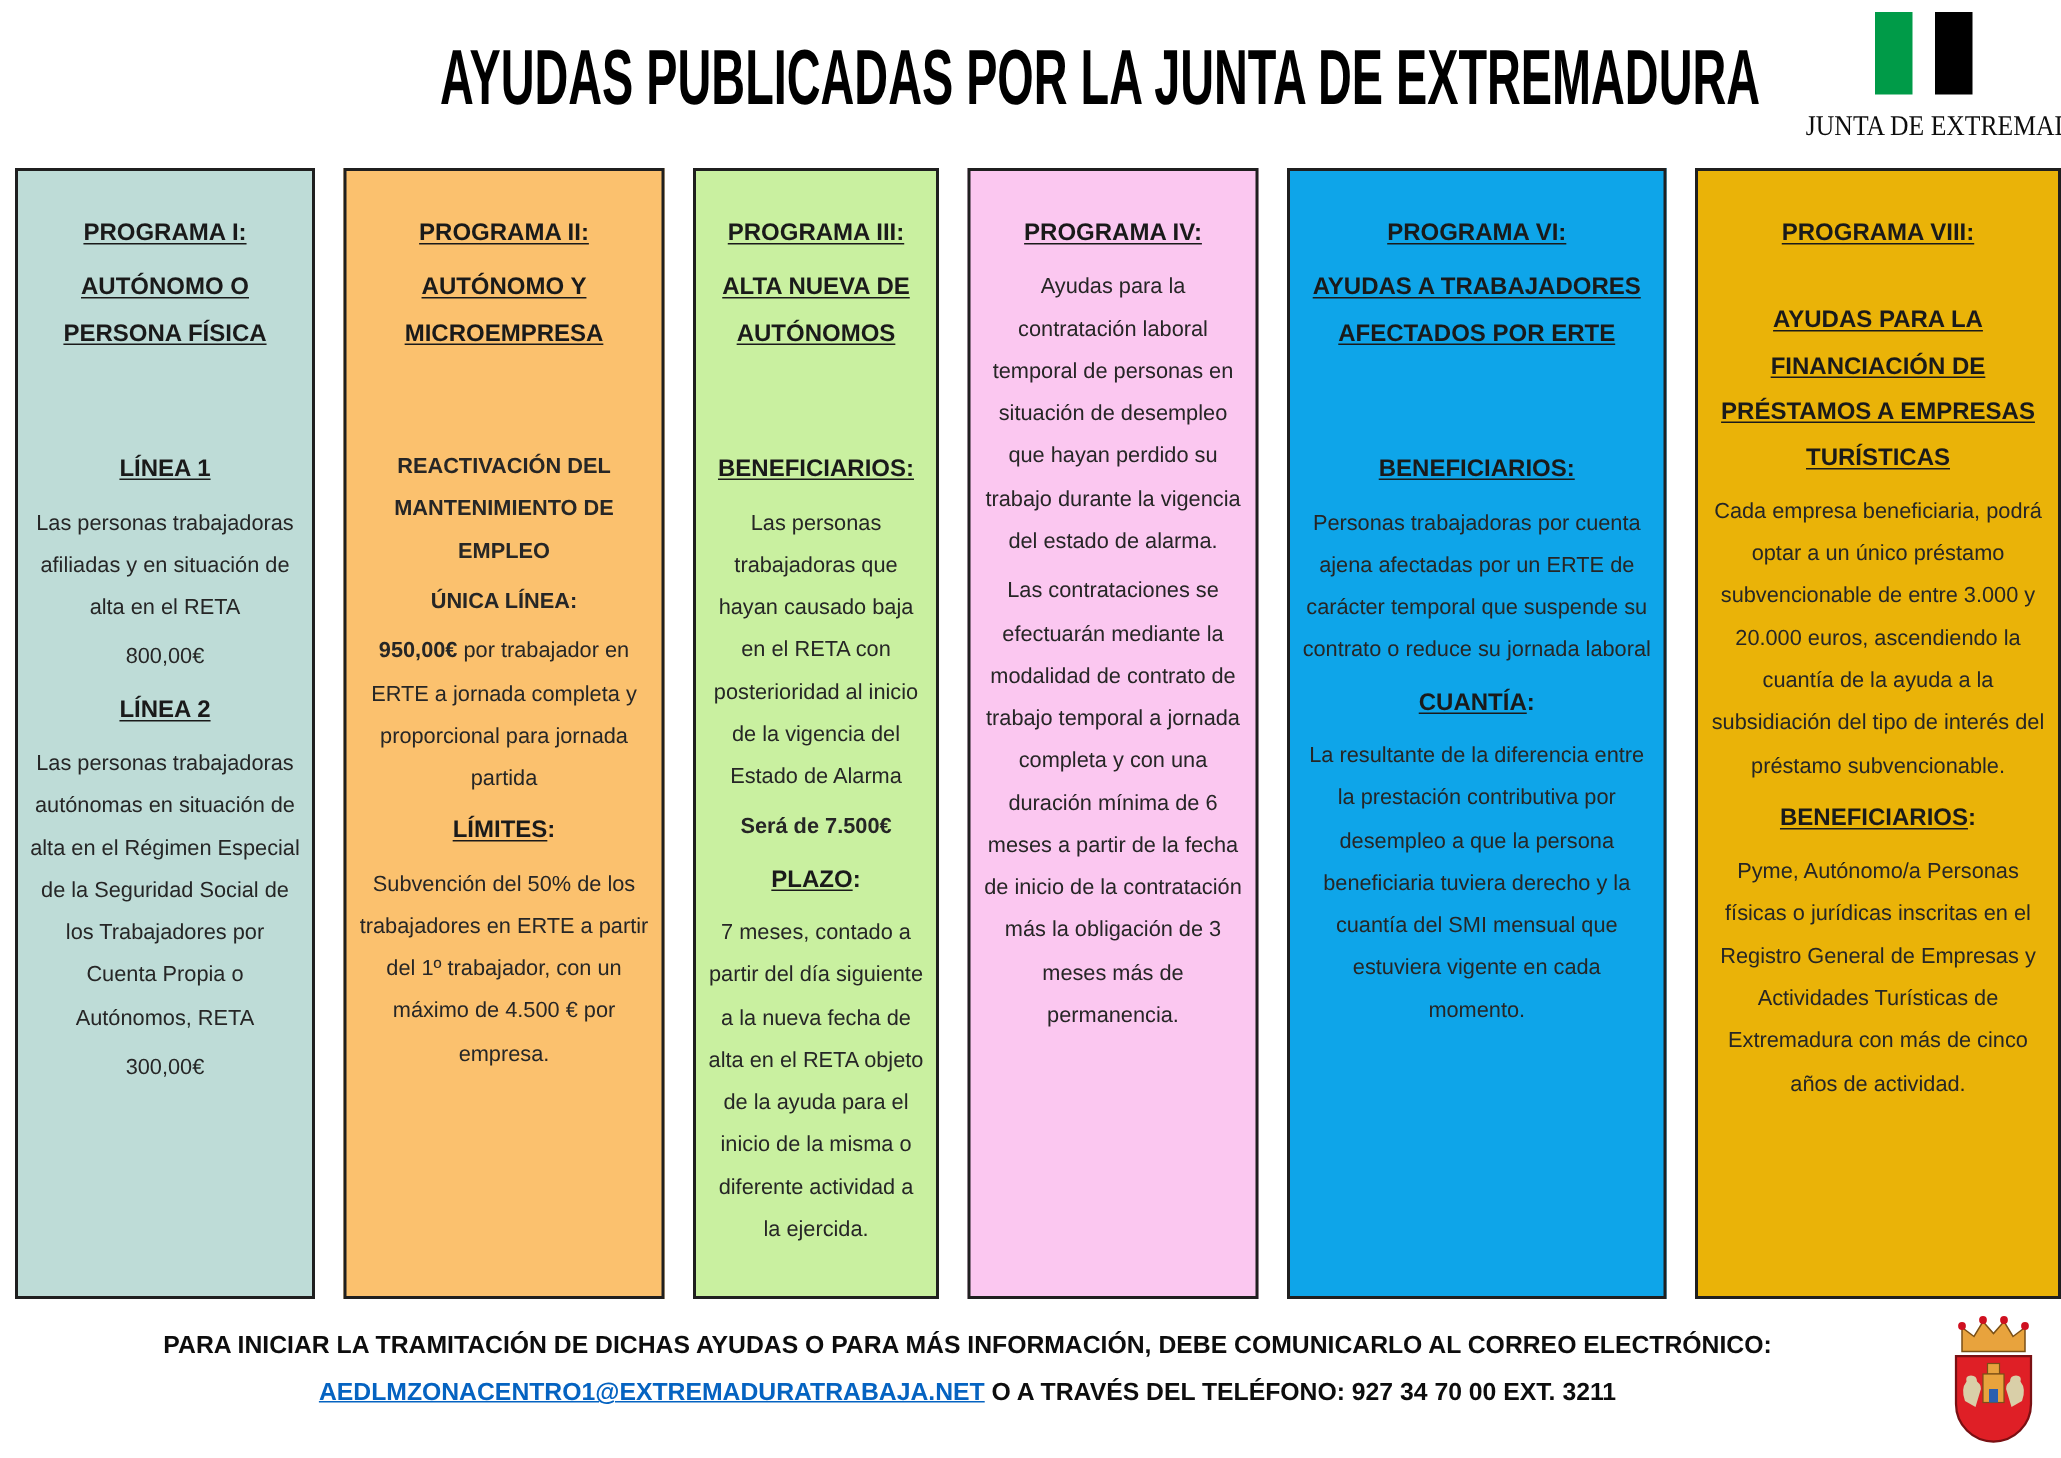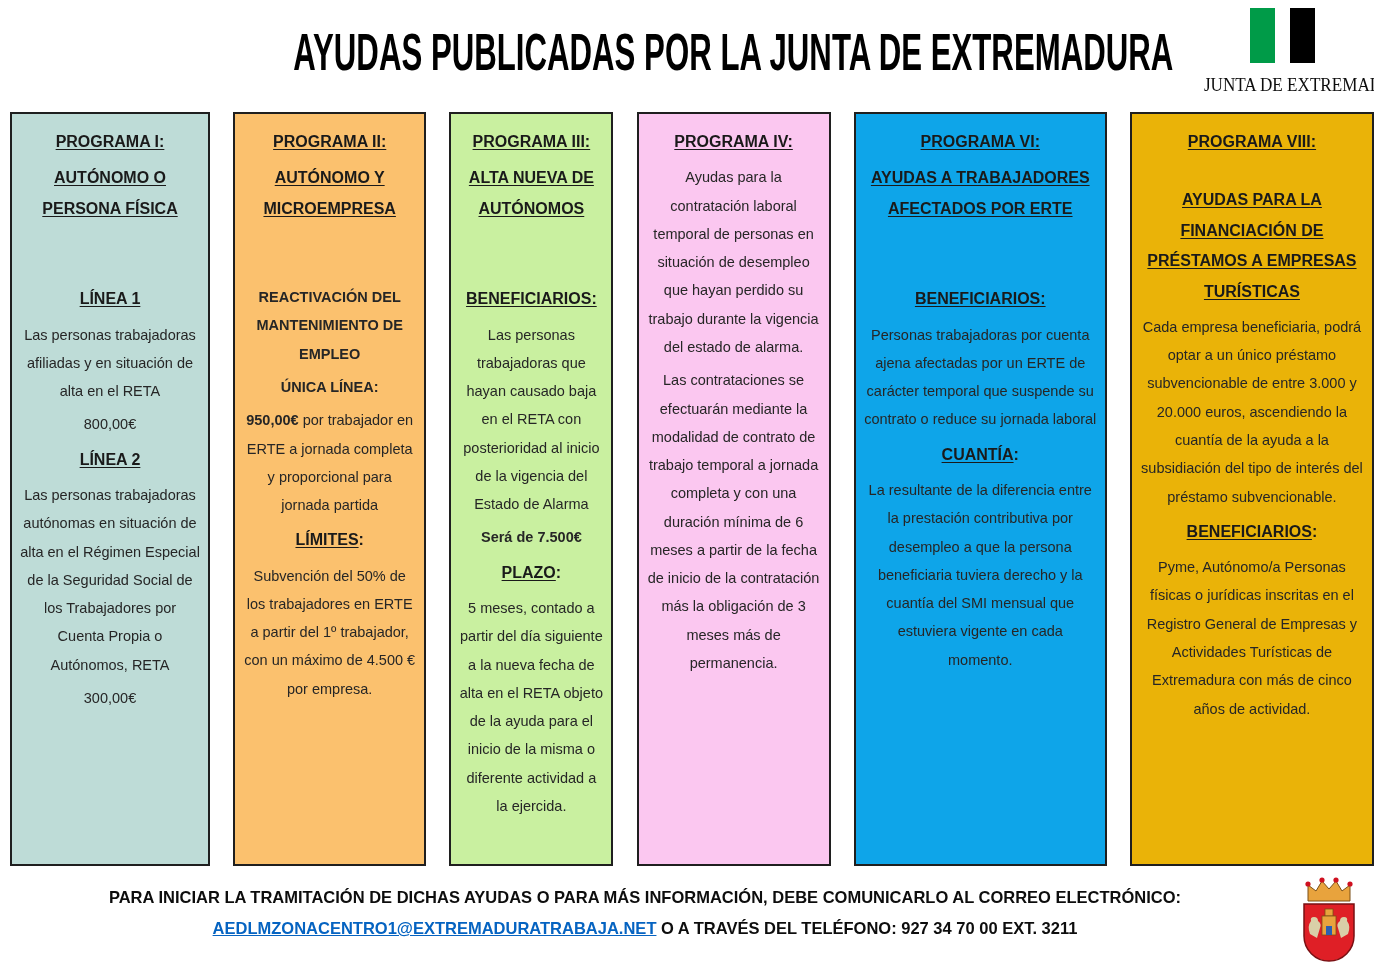--- a/index.html
+++ b/index.html
@@ -25,25 +25,25 @@
     color:#0d0d0d; white-space:nowrap; display:inline-block;
     transform:scaleX(0.90); transform-origin:center; letter-spacing:0px;
   }
 
   
   .cols {
     position:absolute; top:112px; left:10px; width:1364px; height:754px;
     display:flex; justify-content:space-between;
   }
   .col {
-    border:2px solid #1f1f1f; height:754px; padding:7px 8px;
+    border:2px solid #1f1f1f; height:754px; padding:21px 8px;
     text-align:center; overflow:hidden;
   }
   .col:nth-child(1){ width:200px; }
-  .col:nth-child(2){ width:193px; }
+  .col:nth-child(2){ width:214px; }
   .col:nth-child(3){ width:164px; }
   .col:nth-child(4){ width:194px; }
   .col:nth-child(5){ width:253px; }
   .col:nth-child(6){ width:244px; }
 
   .blk { font-size:14.5px; line-height:1.95; margin:5px 0; color:#262626; }
   .heading { font-size:16px; font-weight:700; line-height:1.9; margin:6px 0; color:#1a1a1a; }
   .heading .u { text-decoration:underline; text-underline-offset:2px; }
   .bold { font-weight:700; }
   .b { font-weight:700; }
@@ -99,21 +99,21 @@
         <div class="blk">Subvención del 50% de los trabajadores en ERTE a partir del 1º trabajador, con un máximo de 4.500 € por empresa.</div>
       </div>
       <div class="col" style="background: rgb(201, 240, 160);">
         <div class="blk heading"><span class="u">PROGRAMA III:</span></div>
         <div class="blk heading"><span class="u">ALTA NUEVA DE AUTÓNOMOS</span></div>
         <div class="spacer-lg"></div>
         <div class="blk heading"><span class="u">BENEFICIARIOS:</span></div>
         <div class="blk">Las personas trabajadoras que hayan causado baja en el RETA con posterioridad al inicio de la vigencia del Estado de Alarma</div>
         <div class="blk bold">Será de 7.500€</div>
         <div class="blk heading"><span class="u">PLAZO</span><span>:</span></div>
-        <div class="blk">5 meses, contado a partir del día siguiente a la nueva fecha de alta en el RETA objeto de la ayuda para el inicio de la misma o diferente actividad a la ejercida.</div>
+        <div class="blk">7 meses, contado a partir del día siguiente a la nueva fecha de alta en el RETA objeto de la ayuda para el inicio de la misma o diferente actividad a la ejercida.</div>
       </div>
       <div class="col" style="background: rgb(251, 199, 240);">
         <div class="blk heading"><span class="u">PROGRAMA IV:</span></div>
         <div class="blk">Ayudas para la contratación laboral temporal de personas en situación de desempleo que hayan perdido su trabajo durante la vigencia del estado de alarma.</div>
         <div class="blk">Las contrataciones se efectuarán mediante la modalidad de contrato de trabajo temporal a jornada completa y con una duración mínima de 6 meses a partir de la fecha de inicio de la contratación más la obligación de 3 meses más de permanencia.</div>
       </div>
       <div class="col" style="background: #0ea5e9;">
         <div class="blk heading"><span class="u">PROGRAMA VI:</span></div>
         <div class="blk heading"><span class="u">AYUDAS A TRABAJADORES AFECTADOS POR ERTE</span></div>
         <div class="spacer-lg"></div>

